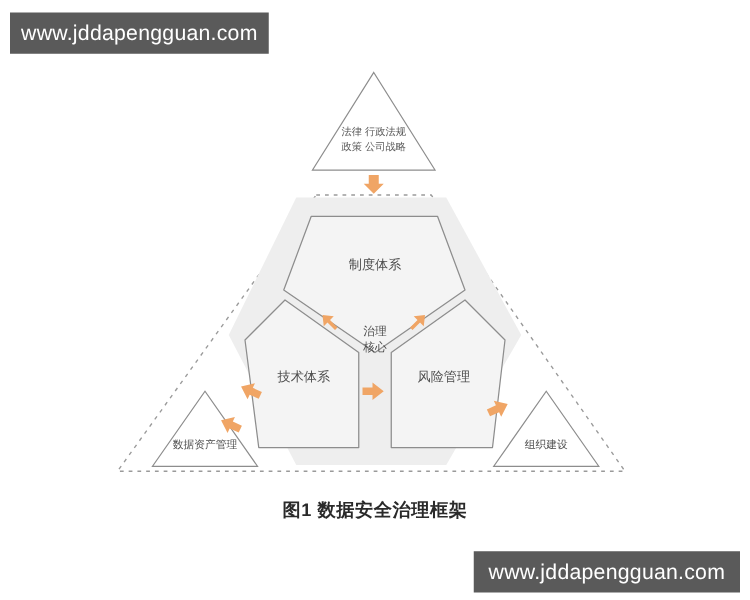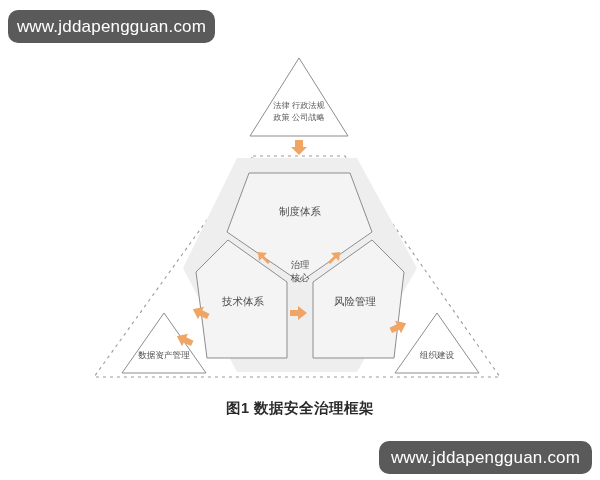--- a/index.html
+++ b/index.html
@@ -23,21 +23,20 @@
     position: absolute;
     background: #5a5a5a;
     color: #ffffff;
     font-family: "Liberation Sans", "DejaVu Sans", sans-serif;
     font-size: 17px;
     letter-spacing: 0.2px;
     display: flex;
     align-items: center;
     justify-content: center;
     white-space: nowrap;
-    border-radius: 10px;
   }
   #watermark-top {
     left: 8px;
     top: 10px;
     width: 207px;
     height: 33px;
   }
   #watermark-bottom {
     left: 379px;
     top: 441px;

